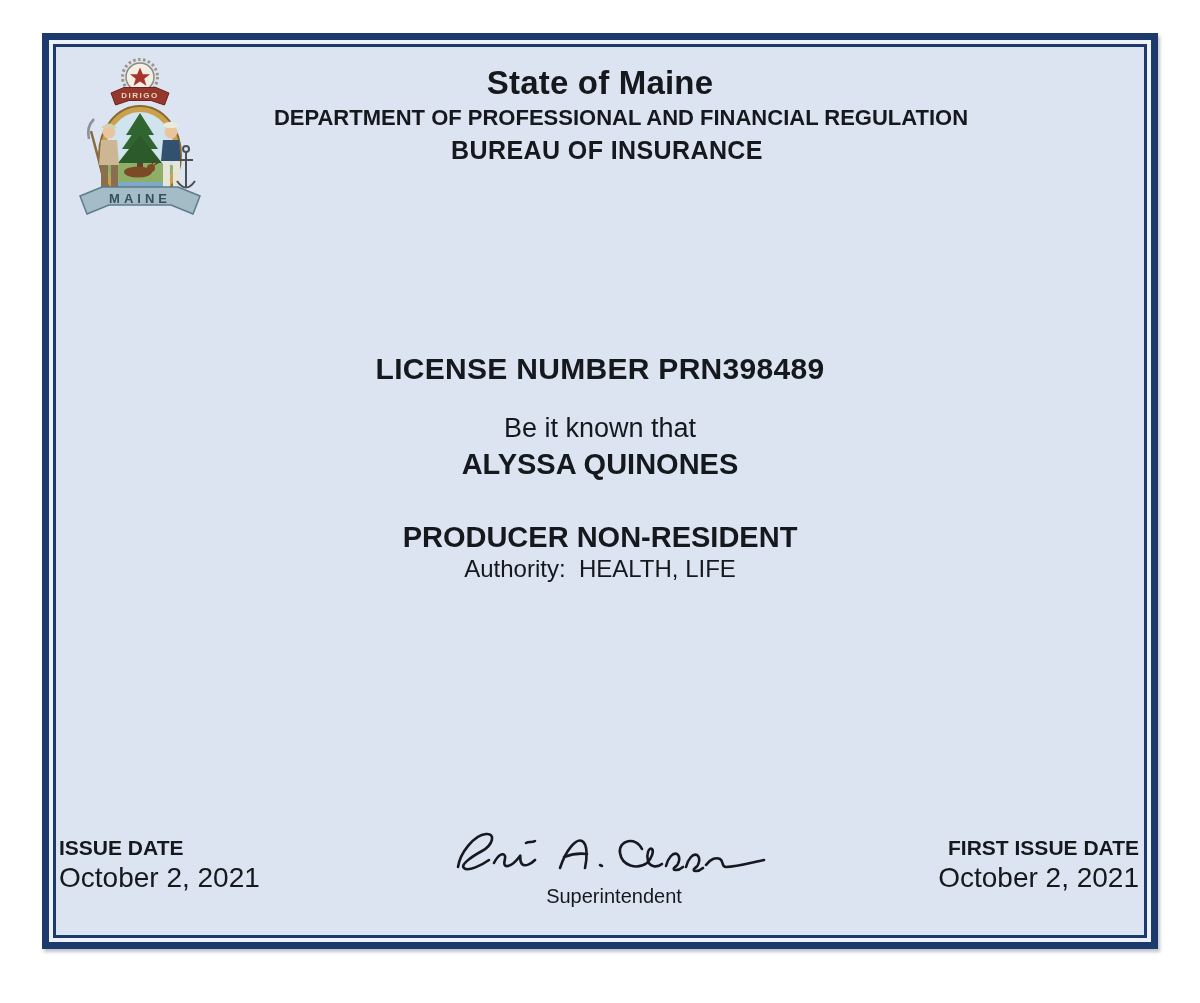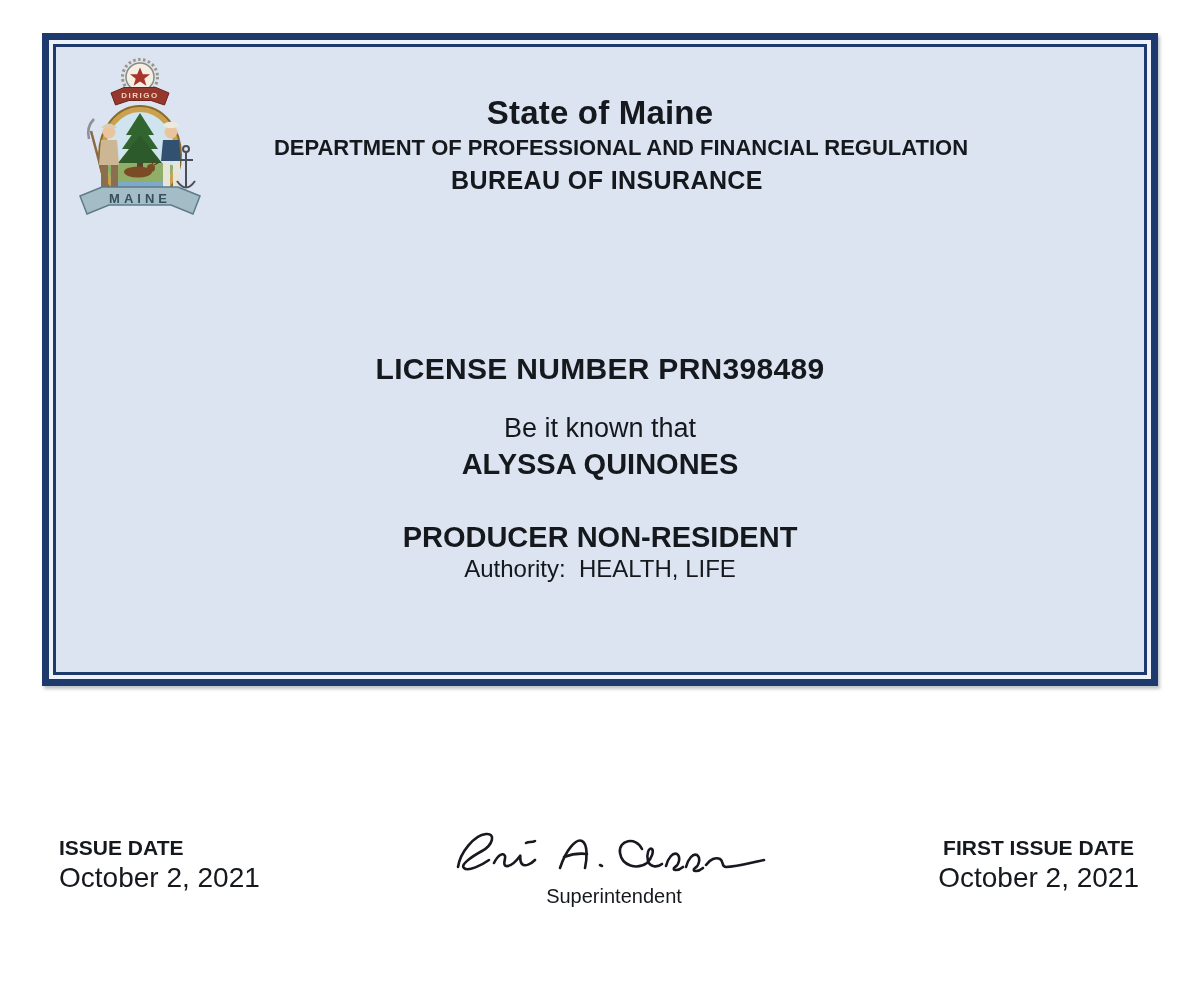--- a/index.html
+++ b/index.html
@@ -9,21 +9,21 @@
     height: 1003px;
     background: #ffffff;
     font-family: "Liberation Sans", sans-serif;
     overflow: hidden;
   }
   .cert-outer {
     position: absolute;
     left: 42px;
     top: 33px;
     width: 1116px;
-    height: 653px;
+    height: 916px;
     box-sizing: border-box;
     border: 7px solid #1e3a6c;
     background: #edf1f9;
     box-shadow: 2px 3px 3px rgba(120,125,140,0.45);
   }
   .cert-inner {
     position: absolute;
     inset: 4px;
     box-sizing: border-box;
     border: 3px solid #1e3a6c;
@@ -31,21 +31,21 @@
   }
   .cert-content {
     position: absolute;
     inset: 0;
     color: #15181d;
   }
   .abs { position: absolute; }
   .center-line { left: 0; right: 0; text-align: center; line-height: 1.12; }
   .seal-box { left: 18px; top: 8px; width: 132px; height: 172px; }
 
-  .header-block { left: 0; right: 0; top: 16px; text-align: center; margin-top: 30px; }
+  .header-block { left: 0; right: 0; top: 16px; text-align: center; }
   .h-title   { font-size: 33px; font-weight: bold; line-height: 1.2; letter-spacing: 0.2px; }
   .h-dept    { font-size: 22px; font-weight: bold; line-height: 1.3; margin-top: 1px; padding-left: 42px; }
   .h-bureau  { font-size: 25px; font-weight: bold; line-height: 1.25; margin-top: 3px; letter-spacing: 0.4px; padding-left: 14px; }
 
   .license-number { top: 305px; font-size: 30px; font-weight: bold; letter-spacing: 0.3px; }
   .be-known       { top: 366px; font-size: 27px; }
   .licensee-name  { top: 401px; font-size: 29px; font-weight: bold; }
   .qualified      { top: 440px; font-size: 25px; }
   .license-type   { top: 474px; font-size: 29px; font-weight: bold; }
   .authority      { top: 509px; font-size: 24px; white-space: pre; }
@@ -53,21 +53,21 @@
   .term-line {
     top: 595px;
     font-size: 22px;
     letter-spacing: -0.2px;
     text-decoration: underline;
     text-underline-offset: 5px;
     text-decoration-thickness: 1.5px;
   }
 
   .footer-left  { left: 3px;  top: 789px; text-align: left; }
-  .footer-right { right: 5px; top: 789px; text-align: center; }
+  .footer-right { right: 5px; top: 789px; text-align: right; }
   .f-label { font-size: 21px; font-weight: bold; line-height: 1.15; }
   .f-value { font-size: 28px; line-height: 1.15; margin-top: 2px; }
 
   .signature-wrap { left: 0; right: 0; top: 776px; text-align: center; height: 62px; }
   .sig-title { left: 16px; right: 0; top: 838px; text-align: center; font-size: 20px; margin-left: 12px; }
 </style>
 </head>
 <body>
 
 <div class="cert-outer">

